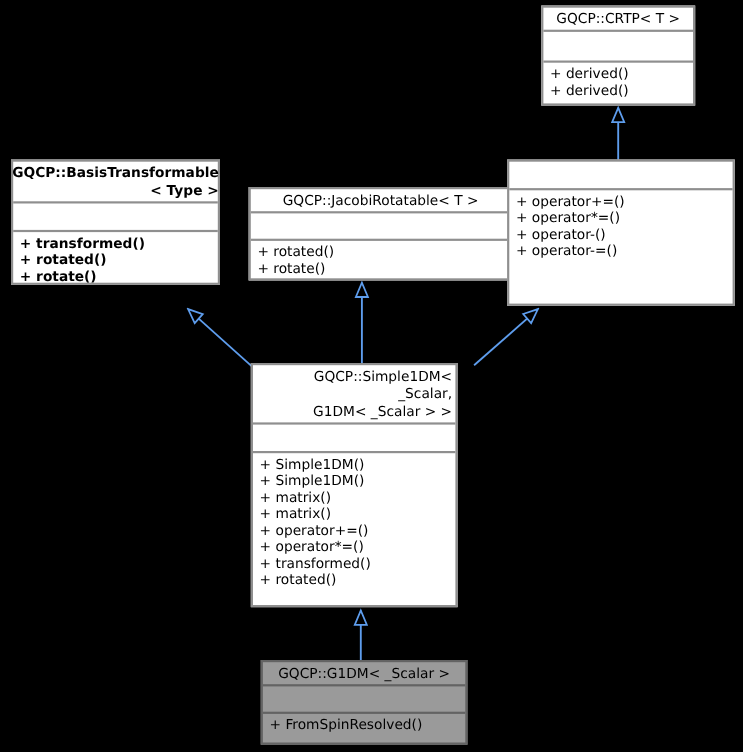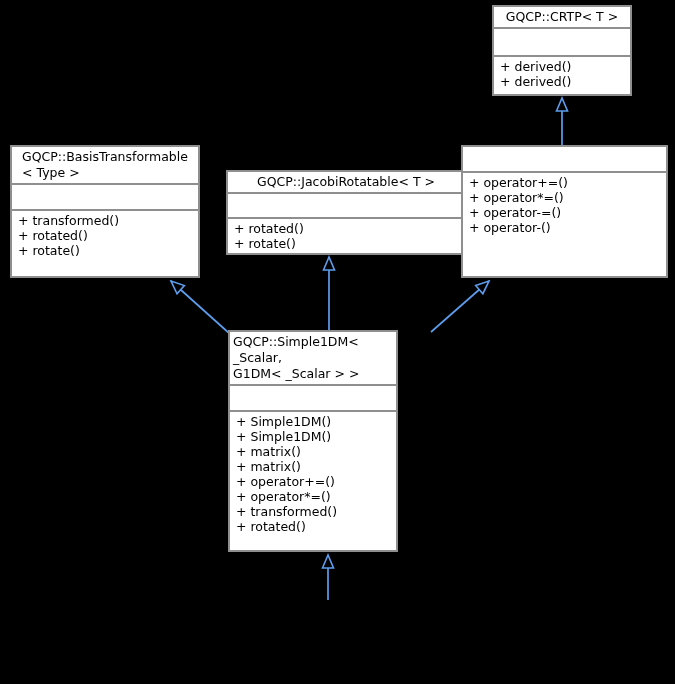--- a/index.html
+++ b/index.html
@@ -39,21 +39,21 @@
   }
   .uml-box.highlight {
     background: var(--highlight-fill);
     border-color: var(--highlight-border);
   }
   .uml-title {
     flex: 0 0 auto;
     display: flex;
     align-items: center;
     justify-content: center;
-    text-align: left;
+    text-align: right;
     white-space: pre-line;
     line-height: 16px;
     padding: 2px 3px;
     border-bottom: 2px solid var(--box-border);
   }
   .highlight .uml-title { border-color: var(--highlight-border); }
   .uml-empty {
     flex: 0 0 auto;
     border-bottom: 2px solid var(--box-border);
   }
@@ -96,21 +96,21 @@
   <div class="uml-box" style="left:492px; top:5px; width:140px; height:91px;">
     <div class="uml-title">GQCP::CRTP&lt; T &gt;</div>
     <div class="uml-empty" style="height:28px;"></div>
     <div class="uml-methods">
 
     <div class="uml-method">+ derived()</div>
         <div class="uml-method">+ derived()</div>
       </div>
   </div>
 
-  <div class="uml-box" style="left:10px; top:145px; width:190px; height:133px;">
+  <div class="uml-box" style="left:10px; top:145px; width:190px; height:114px;font-weight:bold;">
     <div class="uml-title">GQCP::BasisTransformable
 &lt; Type &gt;</div>
     <div class="uml-empty" style="height:26px;"></div>
     <div class="uml-methods">
 
     <div class="uml-method">+ transformed()</div>
         <div class="uml-method">+ rotated()</div>
         <div class="uml-method">+ rotate()</div>
       </div>
   </div>
@@ -124,36 +124,44 @@
         <div class="uml-method">+ rotate()</div>
       </div>
   </div>
 
   <div class="uml-box" style="left:461px; top:145px; width:207px; height:133px;">
     <div class="uml-empty" style="height:26px;"></div>
     <div class="uml-methods">
 
     <div class="uml-method">+ operator+=()</div>
         <div class="uml-method">+ operator*=()</div>
+        <div class="uml-method">+ operator-()</div>
         <div class="uml-method">+ operator-=()</div>
-        <div class="uml-method">+ operator-()</div>
       </div>
   </div>
 
-  <div class="uml-box" style="left:228px; top:330px; width:170px; height:222px;">
+  <div class="uml-box" style="left:228px; top:330px; width:188px; height:222px;">
     <div class="uml-title">GQCP::Simple1DM&lt; _Scalar,
 G1DM&lt; _Scalar &gt; &gt;</div>
     <div class="uml-empty" style="height:26px;"></div>
     <div class="uml-methods">
 
     <div class="uml-method">+ Simple1DM()</div>
         <div class="uml-method">+ Simple1DM()</div>
         <div class="uml-method">+ matrix()</div>
         <div class="uml-method">+ matrix()</div>
         <div class="uml-method">+ operator+=()</div>
         <div class="uml-method">+ operator*=()</div>
         <div class="uml-method">+ transformed()</div>
         <div class="uml-method">+ rotated()</div>
       </div>
   </div>
 
+  <div class="uml-box highlight" style="left:237px; top:600px; width:188px; height:77px;">
+    <div class="uml-title">GQCP::G1DM&lt; _Scalar &gt;</div>
+    <div class="uml-empty" style="height:25px;"></div>
+    <div class="uml-methods">
+
+    <div class="uml-method">+ FromSpinResolved()</div>
+      </div>
+  </div>
 
 </div>
 
 </body></html>

